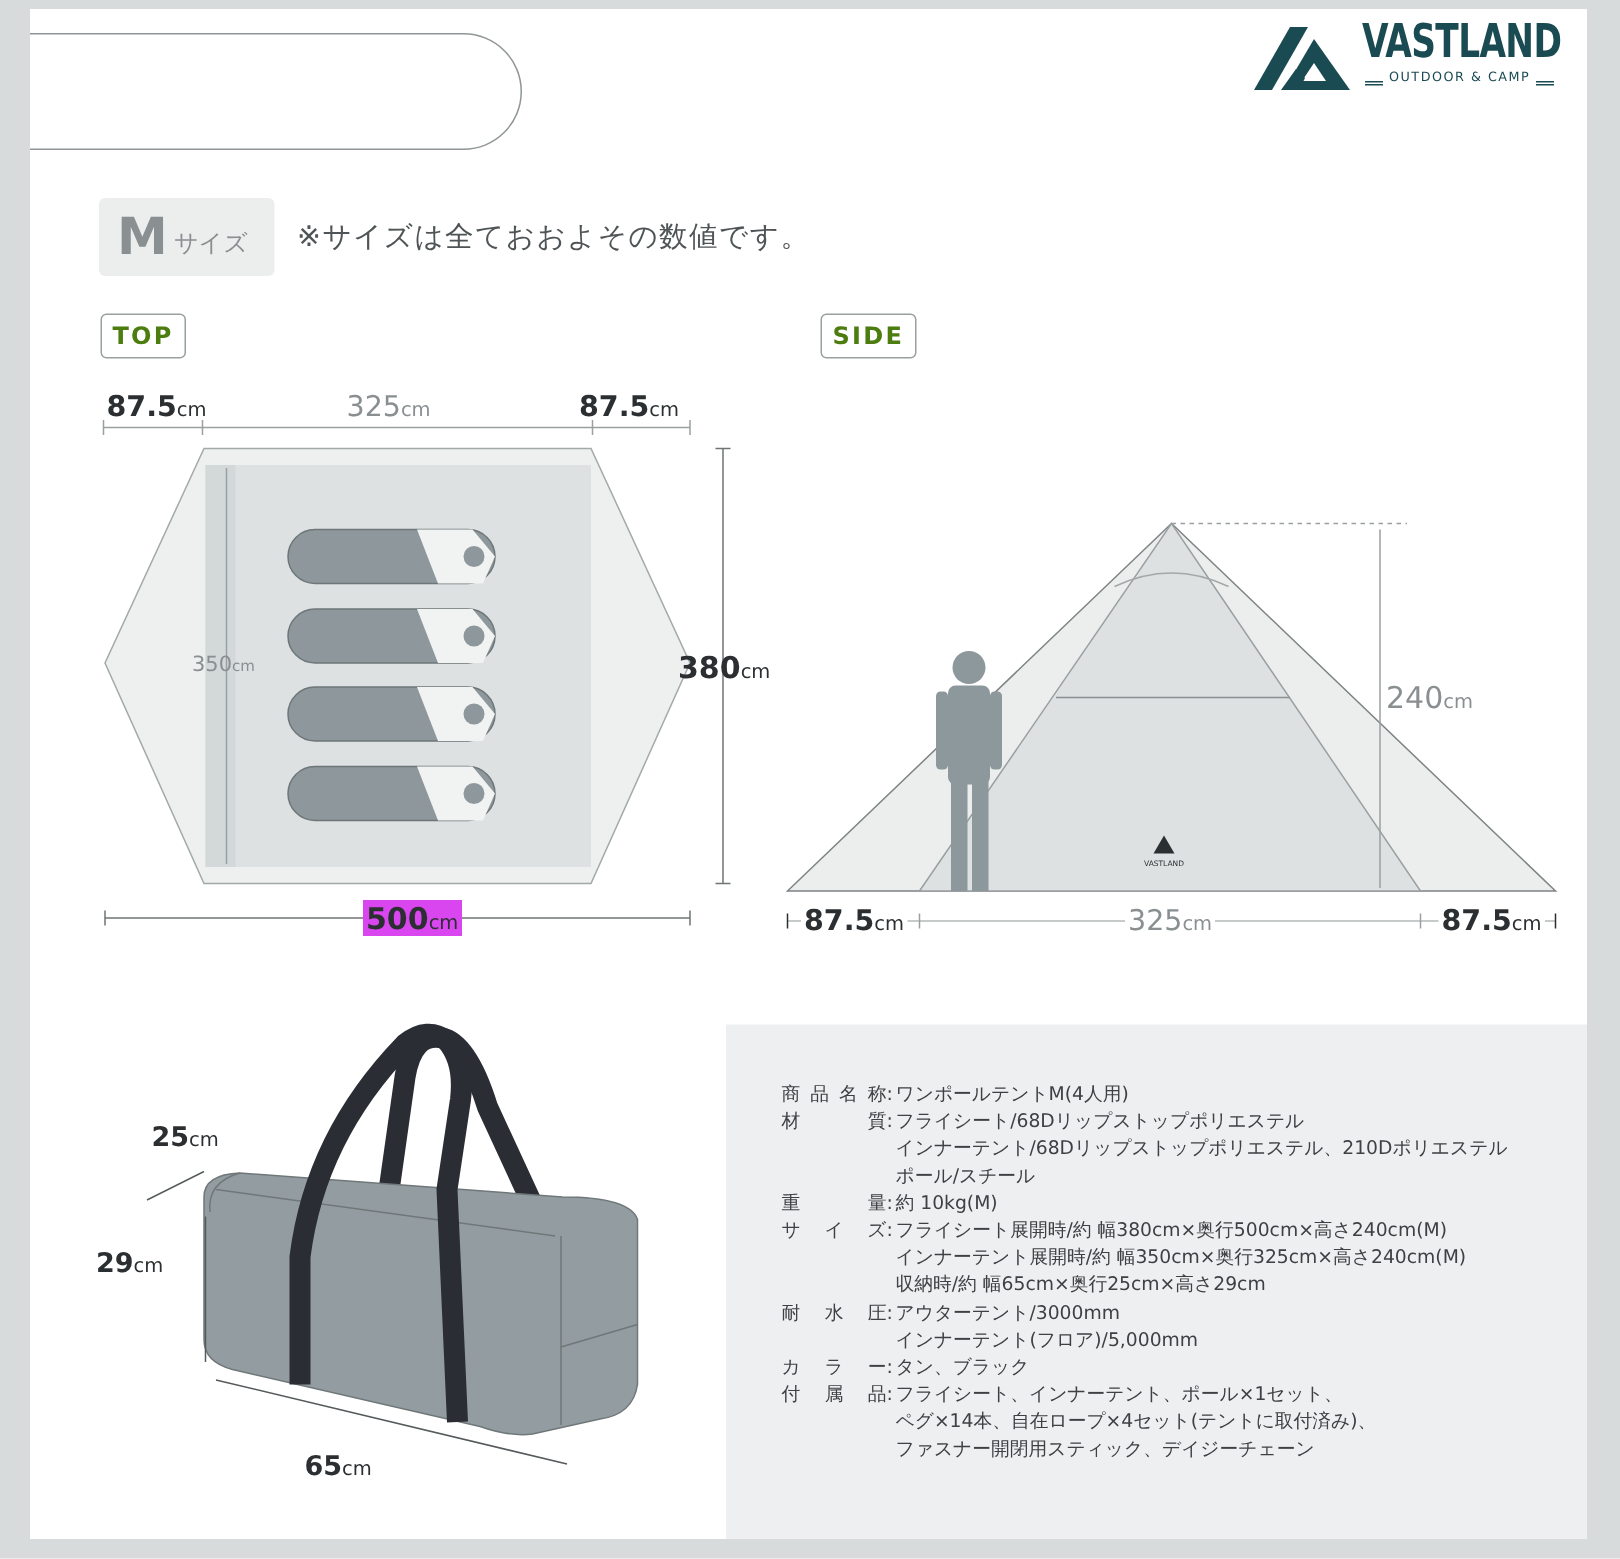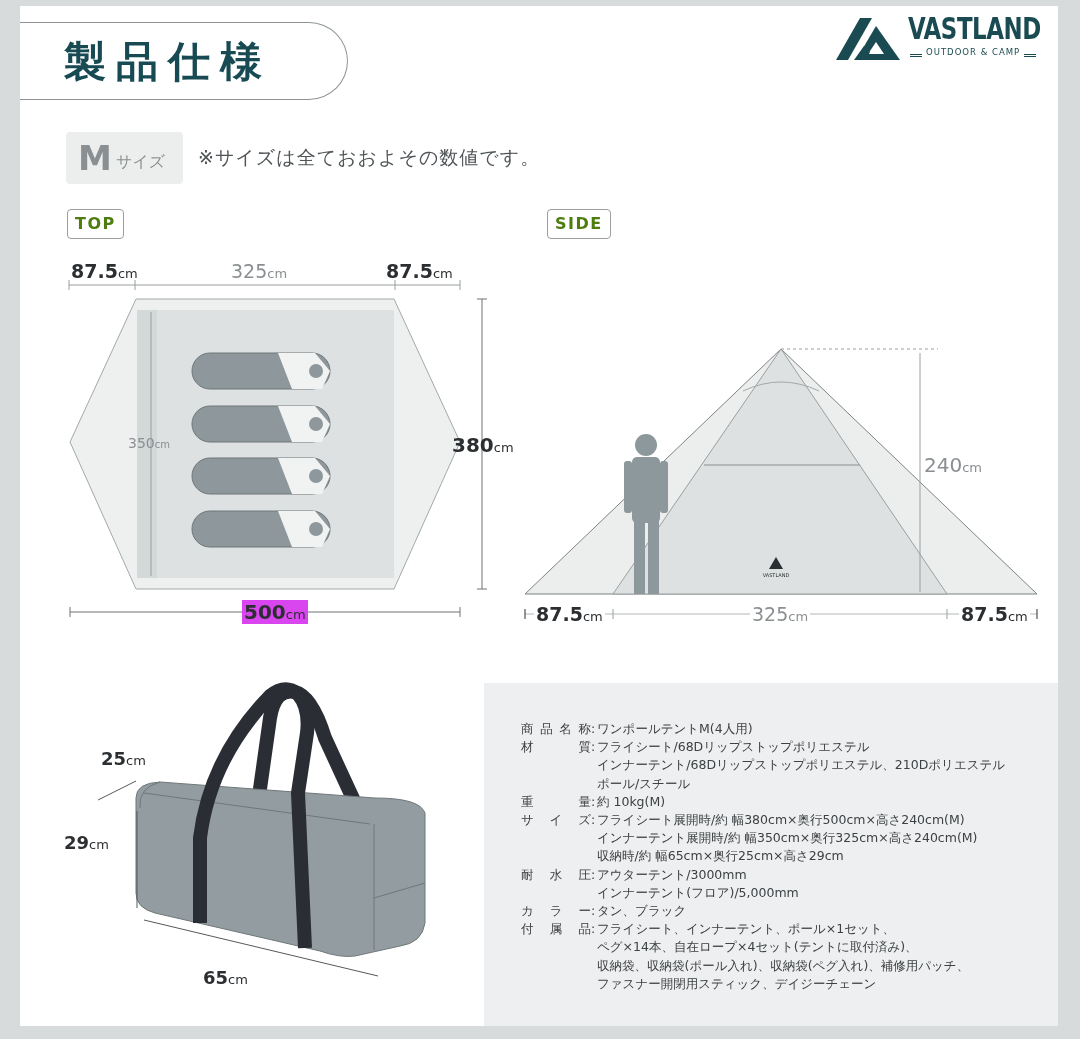--- a/index.html
+++ b/index.html
@@ -28,21 +28,20 @@
   .spec-key { width: 70px; text-align: justify; text-align-last: justify; white-space: nowrap; }
   .spec-colon { width: 6px; }
   .spec-vals { display: flex; flex-direction: column; }
 </style>
 </head>
 <body>
 
 <div class="page">
 
   <div class="title-pill"></div>
-  <div class="title-text">製品仕様</div>
 
   <div class="logo">
     <svg width="72" height="50" viewBox="0 0 72 50" style="left:0;top:2px">
       <polygon points="2,48 26,6 38,6 14,48" fill="#1b4b52"></polygon>
       <polygon points="22,48 42,14 66,48" fill="#1b4b52"></polygon>
       <polygon points="34,42 42,30 50,42" fill="#ffffff"></polygon>
       <polygon points="20,48 30,34 36,40 32,48" fill="#1b4b52"></polygon>
     </svg>
     <div class="logo-word">VASTLAND</div>
     <div class="logo-sub">
@@ -220,20 +219,19 @@
         <div class="spec-vals">
             <span>タン、ブラック</span>
           </div>
       </div>
       <div class="spec-row">
         <span class="spec-key">付属品</span>
           <span class="spec-colon">:</span>
         <div class="spec-vals">
           <span>フライシート、インナーテント、ポール×1セット、</span>
           <span>ペグ×14本、自在ロープ×4セット(テントに取付済み)、</span>
-          <span>収納袋、収納袋(ポール入れ)、収納袋(ペグ入れ)、補修用パッチ、</span>
           <span>ファスナー開閉用スティック、デイジーチェーン</span>
         </div>
       </div>
     </div>
   </div>
 
 </div>
 
 </body></html>

